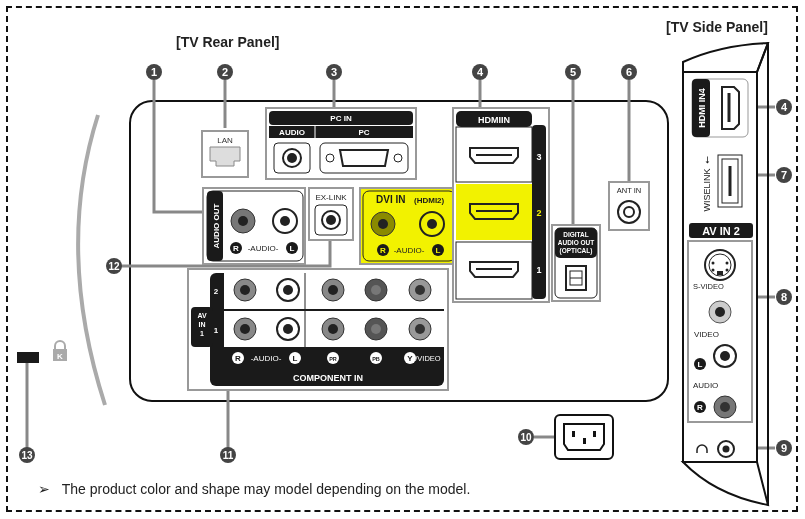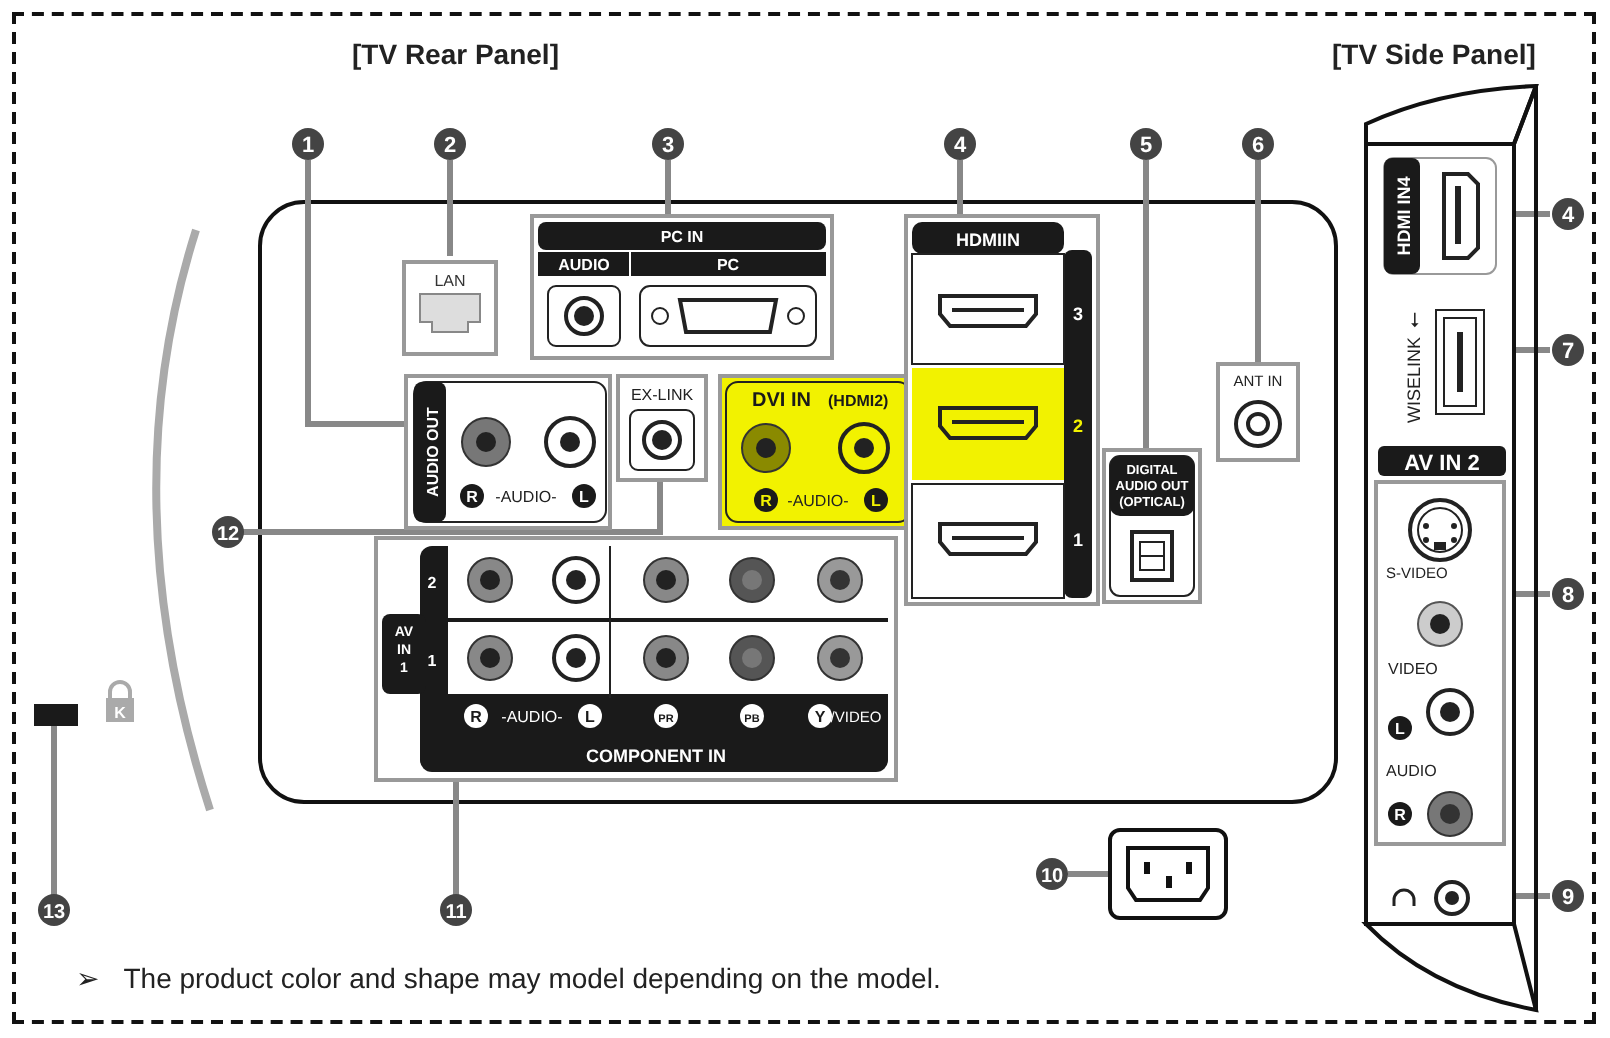--- a/index.html
+++ b/index.html
@@ -9,21 +9,21 @@
   .t{font-family:"Liberation Sans",sans-serif;}
   .title{position:absolute;font-weight:bold;font-size:14px;color:#222;}
   .footer{position:absolute;left:38px;top:481px;font-size:14px;color:#222;}
   .footer .arrow{margin-right:12px;}
 </style>
 </head>
 <body>
 
 <div id="frame"></div>
 
-<div class="title" style="left:136px;top:19px;padding-left:40px;">[TV Rear Panel]</div>
+<div class="title" style="left:136px;top:34px;padding-left:40px;">[TV Rear Panel]</div>
 <div class="title" style="left:666px;top:19px;">[TV Side Panel]</div>
 
 <svg width="805" height="519" viewBox="0 0 805 519">
 
   <path d="M98,115 Q55,250 105,405" fill="none" stroke="#aaa" stroke-width="4"></path>
 
   <rect x="130" y="101" width="538" height="300" rx="22" fill="#fff" stroke="#111" stroke-width="2"></rect>
 
   <g stroke="#888" stroke-width="3" fill="none">
     <polyline points="154,80 154,212 205,212"></polyline>

